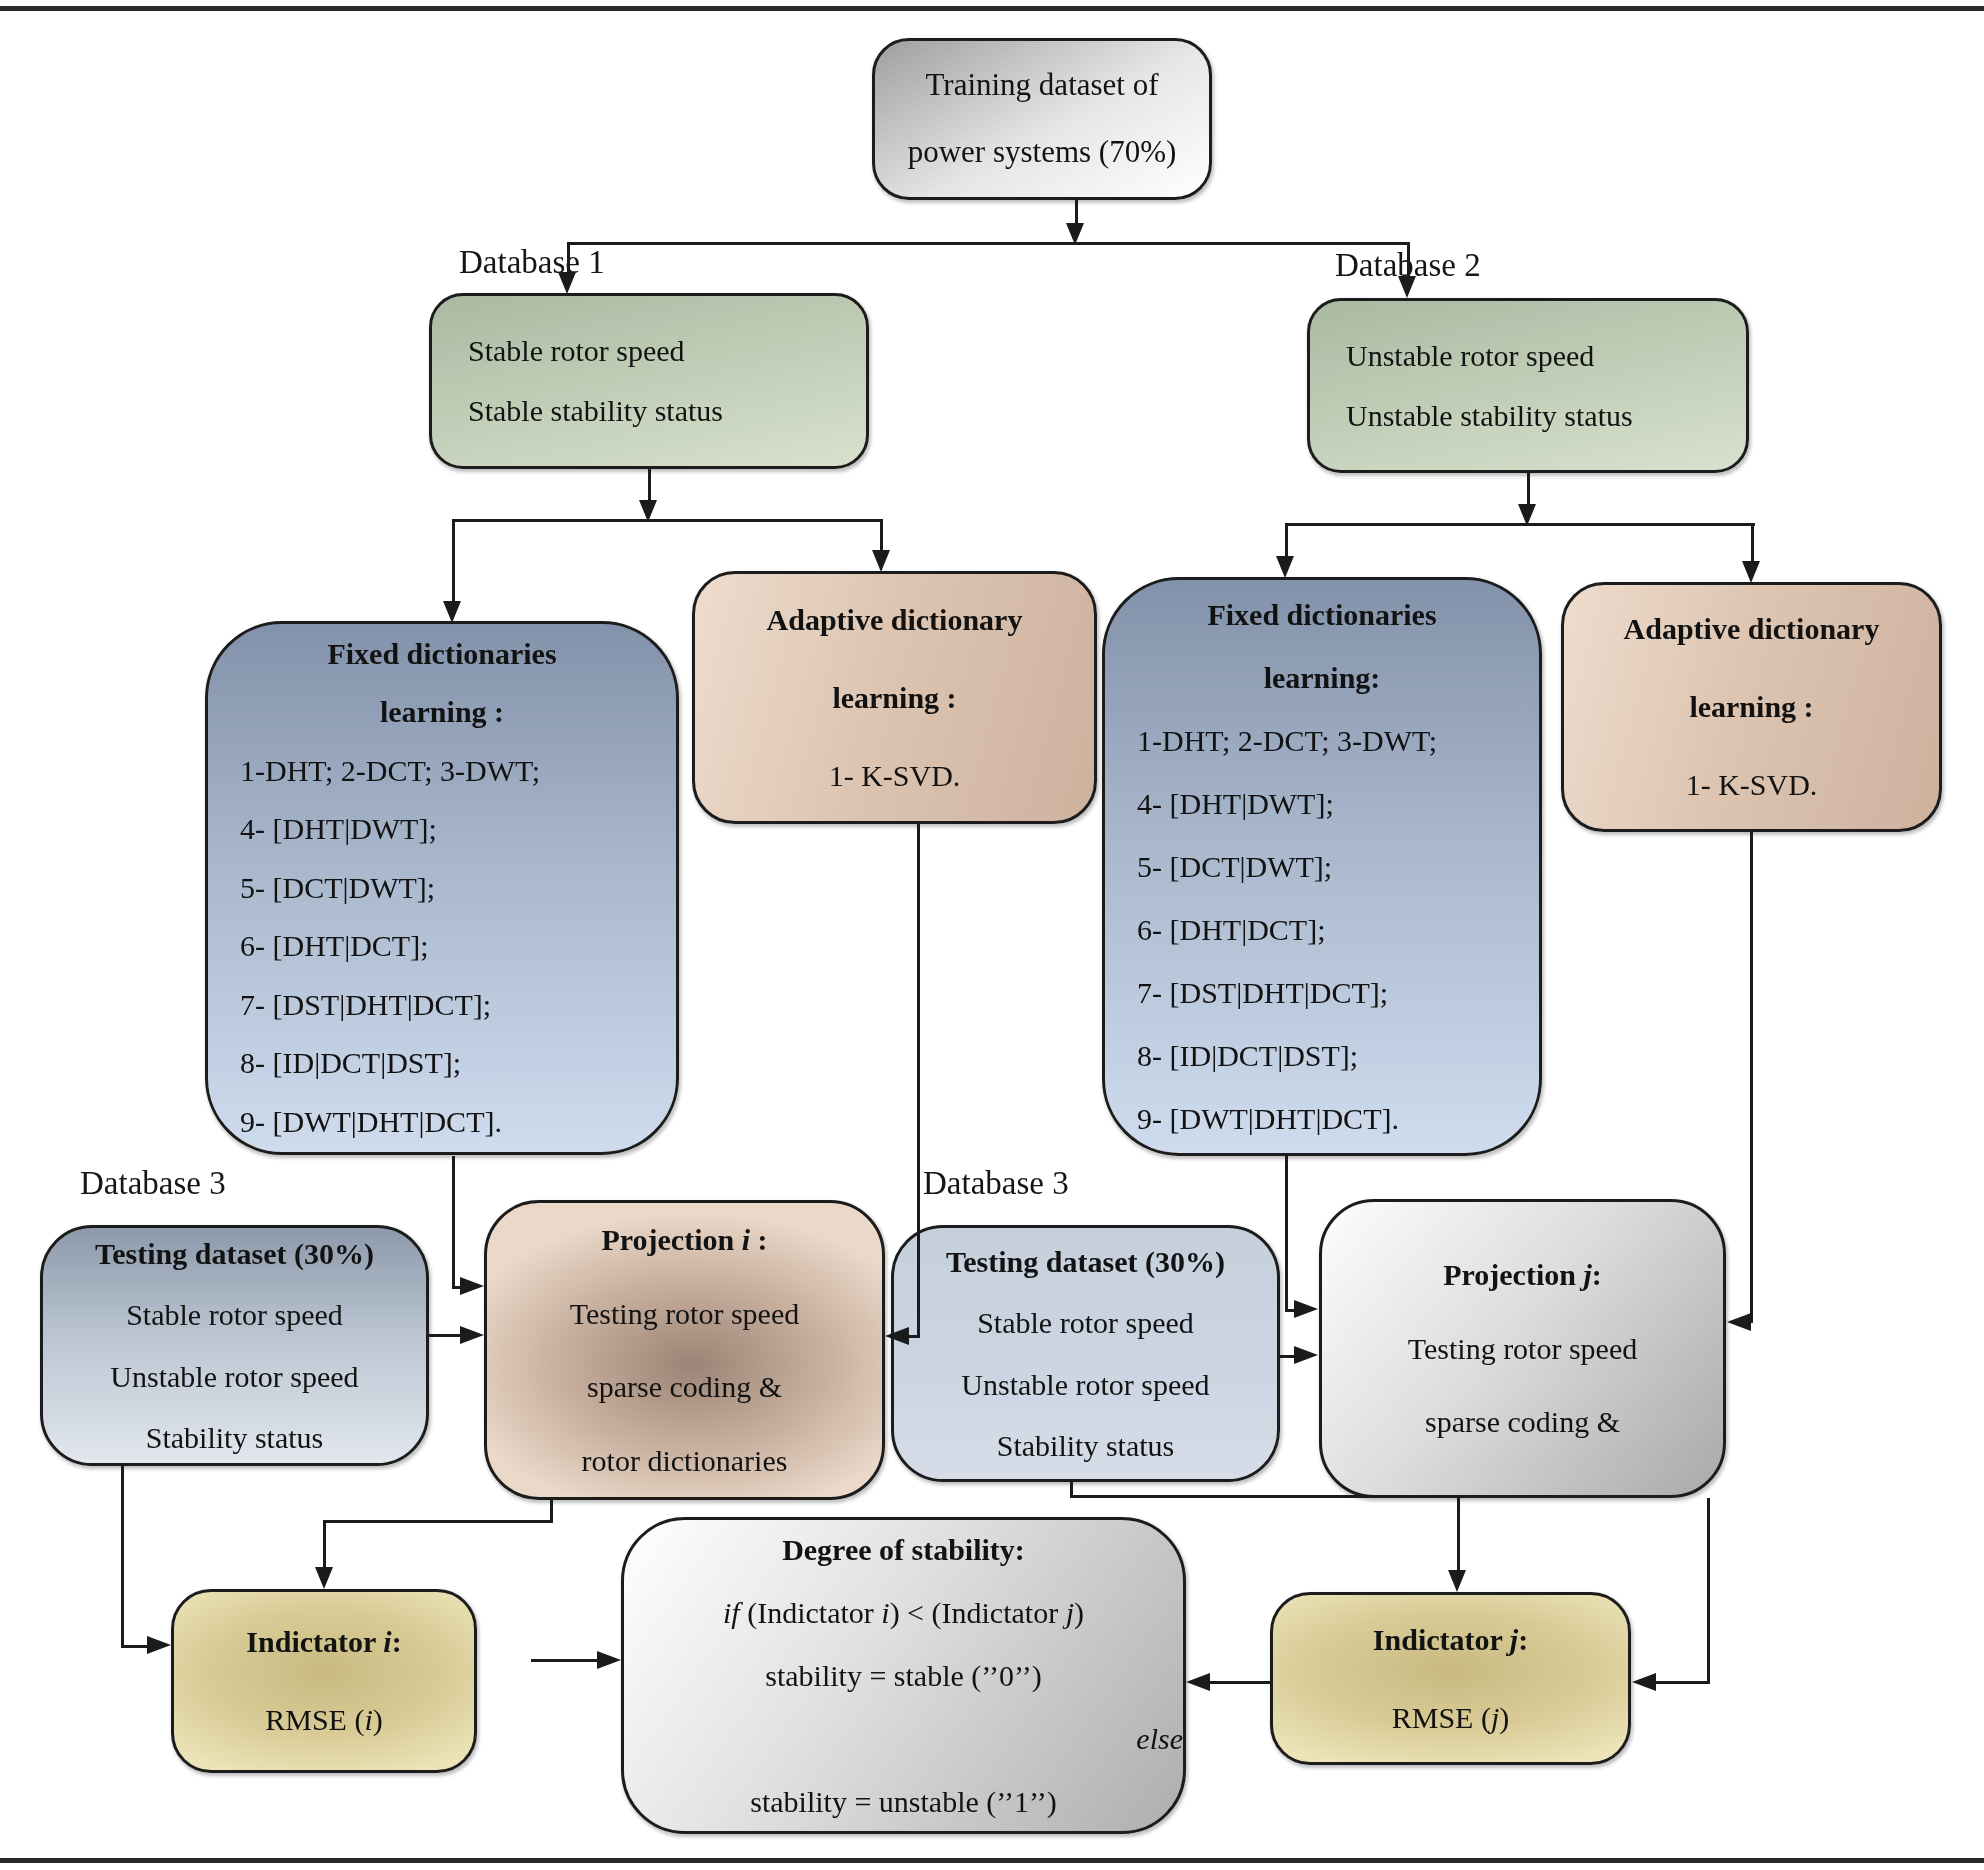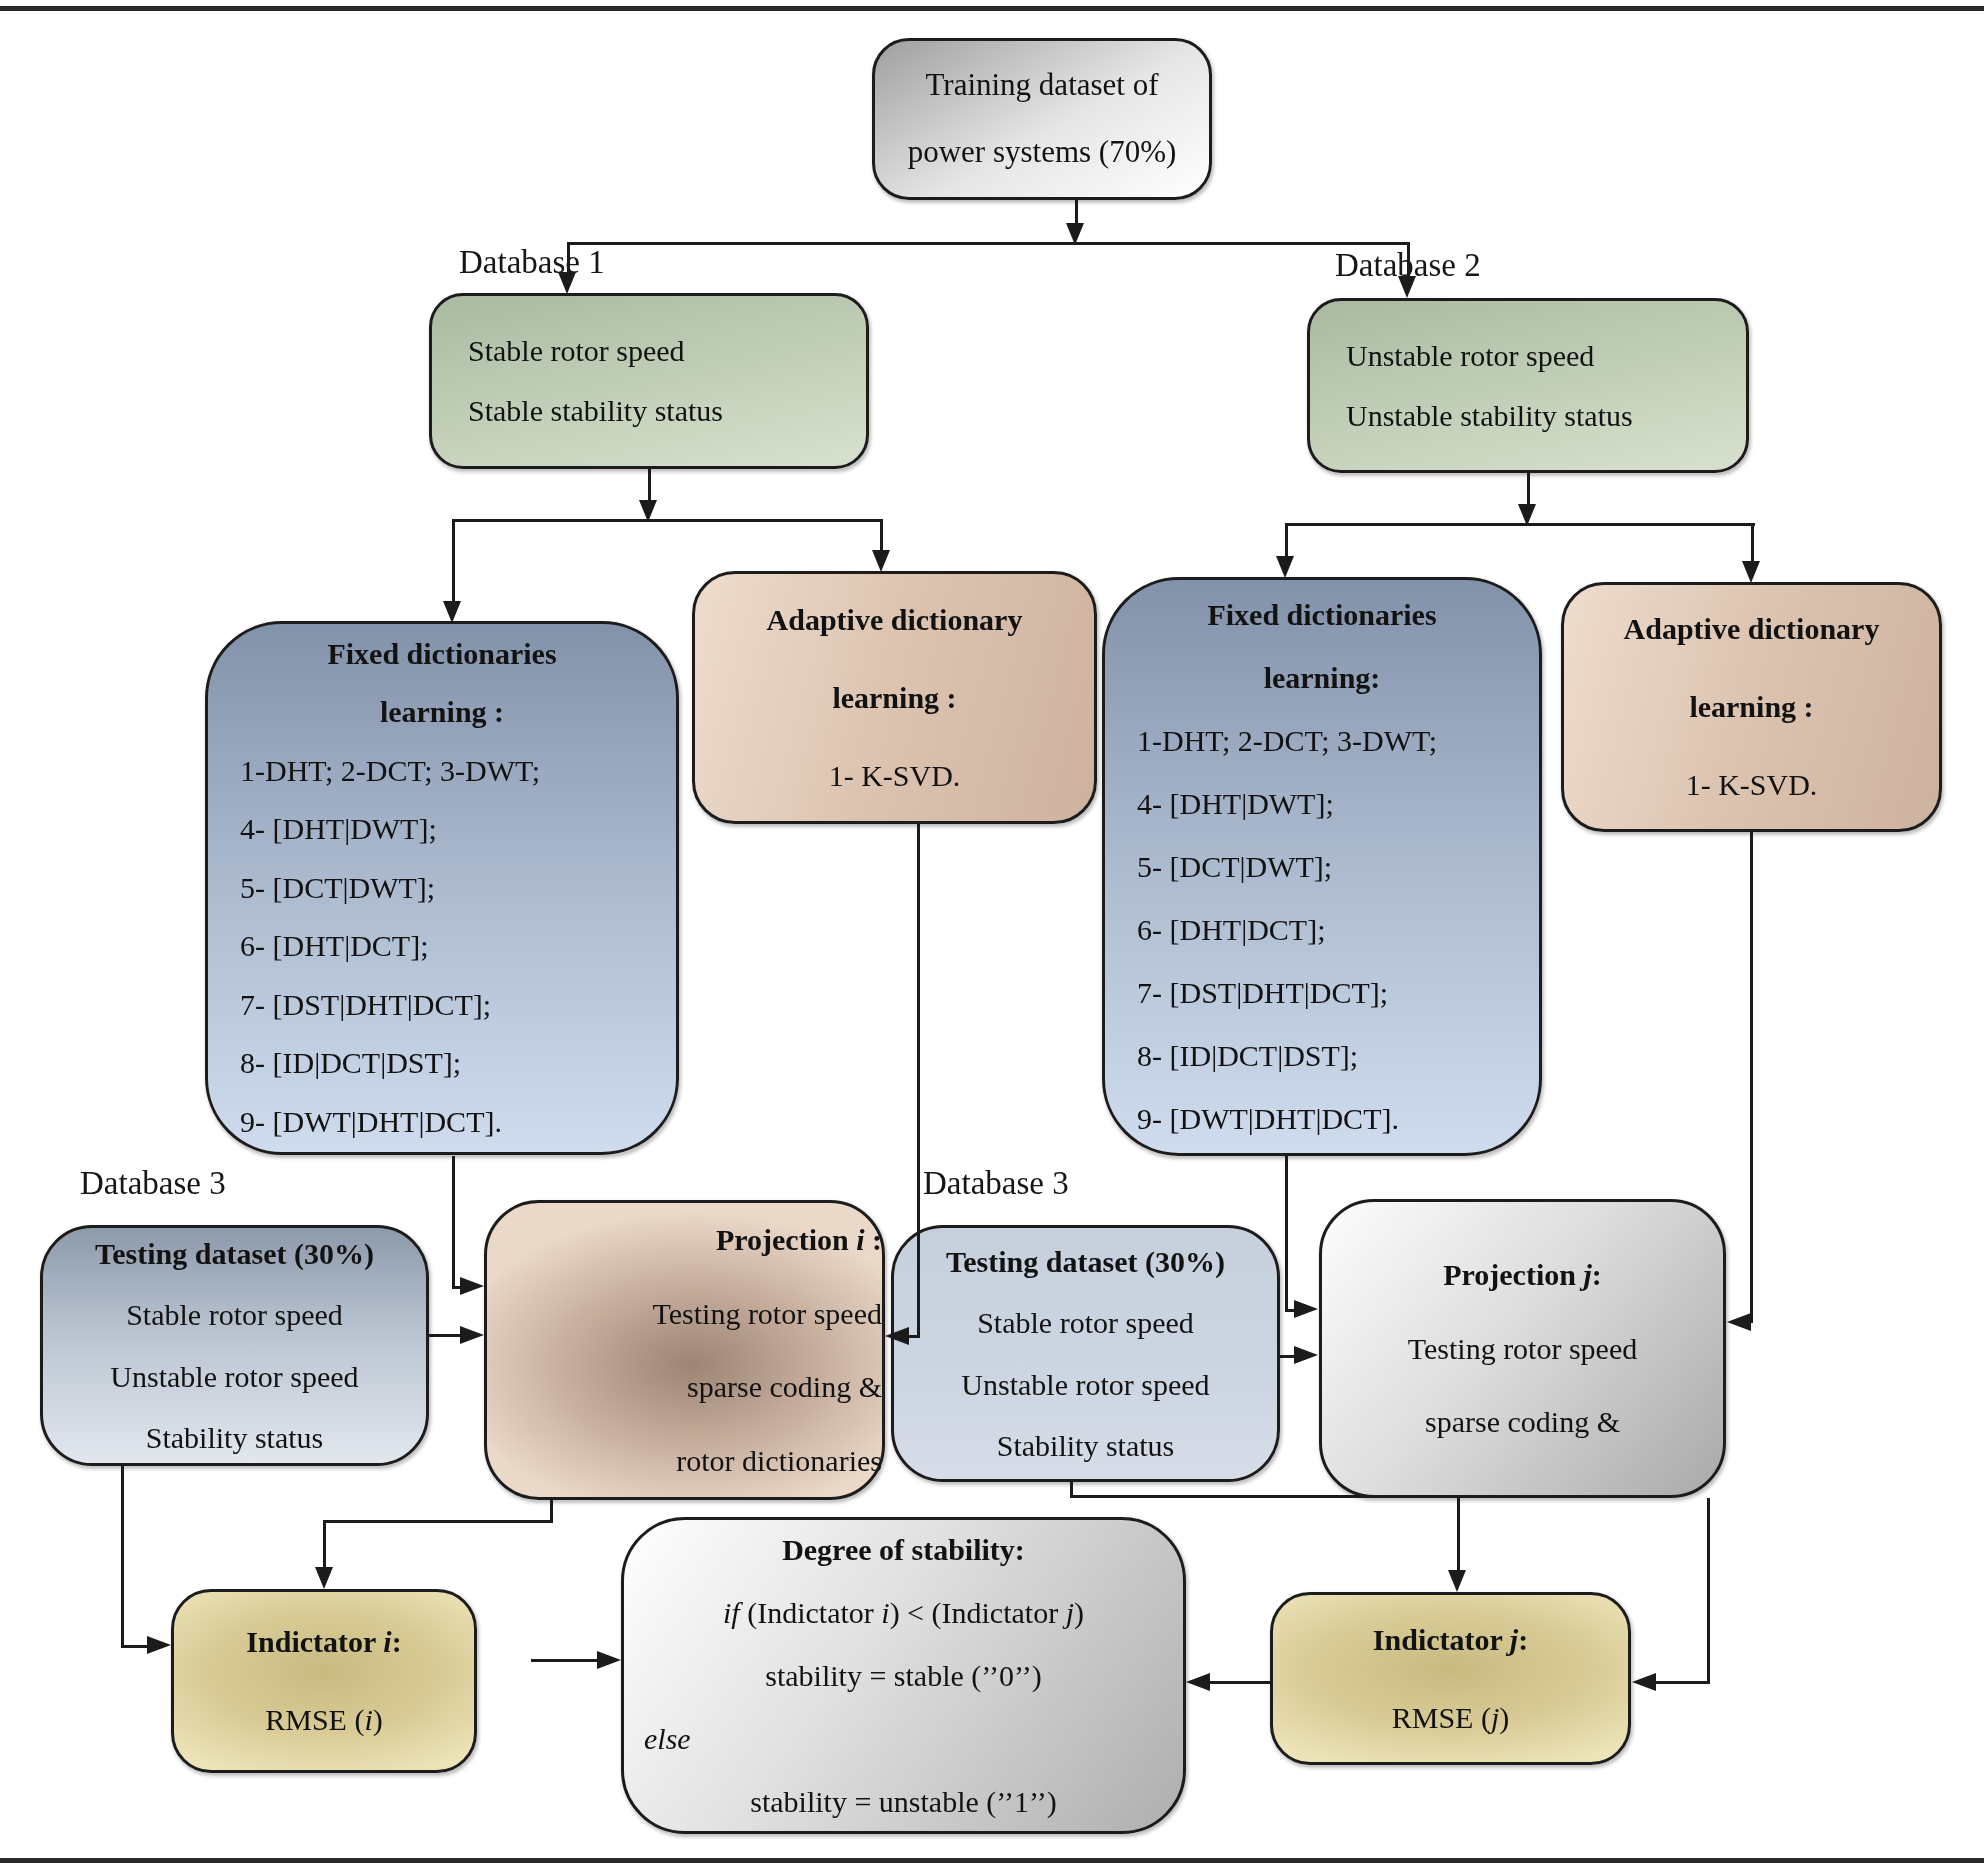--- a/index.html
+++ b/index.html
@@ -28,39 +28,39 @@
   .arr.down{border-left:9.8px solid transparent;border-right:9.8px solid transparent;border-top:22px solid #1b1b1b;}
   .arr.right{border-top:9.8px solid transparent;border-bottom:9.8px solid transparent;border-left:24.5px solid #1b1b1b;}
   .arr.left{border-top:9.8px solid transparent;border-bottom:9.8px solid transparent;border-right:24.5px solid #1b1b1b;}
   
   .fill-training{background:linear-gradient(150deg,#9f9f9f 0%,#e6e6e6 55%,#ffffff 100%);border-radius:37px;}
   .fill-green{background:linear-gradient(168deg,#a9baa1 0%,#c2cfb8 52%,#d8e1ce 100%);border-radius:34px;}
   .fill-fixed{background:linear-gradient(180deg,#8292aa 0%,#a9b7cc 45%,#cfdcee 100%);border-radius:77px;}
   .fill-adaptive{background:linear-gradient(105deg,#eedccd 0%,#ddc5b2 45%,#cdb29e 100%);border-radius:43px;}
   .fill-db3L{background:linear-gradient(180deg,#8d9aab 0%,#bac4d1 45%,#e2e7ee 100%);border-radius:52px;}
   .fill-db3M{background:linear-gradient(180deg,#c6d0dd 0%,#ccd5e2 60%,#d6dde8 100%);border-radius:52px;}
-  .fill-projI{background:radial-gradient(ellipse 62% 52% at 52% 55%,#9c8576 0%,#c3aa99 48%,#ead8c8 100%);border-radius:55px;align-items:flex-end;}
+  .fill-projI{background:radial-gradient(ellipse 62% 52% at 52% 55%,#9c8576 0%,#c3aa99 48%,#ead8c8 100%);border-radius:55px;}
   .fill-projJ{background:linear-gradient(130deg,#fdfdfd 0%,#dddddd 45%,#a9a9a9 100%);border-radius:55px;}
   .fill-ind{background:radial-gradient(ellipse 72% 62% at 50% 45%,#c8ba80 0%,#d8cb96 55%,#ece3b8 100%);border-radius:40px;}
   .fill-degree{background:linear-gradient(125deg,#ffffff 0%,#e2e2e2 40%,#aeaeae 100%);border-radius:64px;}
   
   .t50{font-size:31px;}
   .t49{font-size:30px;}
   .lh-training{line-height:2.15;}
   .lh-green{line-height:2.0;}
   .green-text{align-items:flex-start;padding-left:36px;text-align:left;}
   .fixed-list{padding-left:32px;text-align:left;}
   .lh-fixedL{line-height:1.95;}
   .lh-fixedR{line-height:2.1;}
   .lh-adaptive{line-height:2.6;}
   .lh-db3{line-height:2.05;}
   .lh-proj{line-height:2.45;}
   .lh-ind{line-height:2.6;}
   .lh-degree{line-height:2.1;}
-  .degree-else{text-align:left;padding-left:20px;}
+  .degree-else{text-align:right;padding-left:20px;}
 </style>
 </head>
 <body>
 
 <div id="canvas">
 
   <div class="rule" style="top:6.1px;"></div>
   <div class="rule" style="top:1858px;"></div>
 
   <div class="box fill-training center t50 lh-training" style="left:872px;top:38px;width:340px;height:162px;justify-content:center;">

